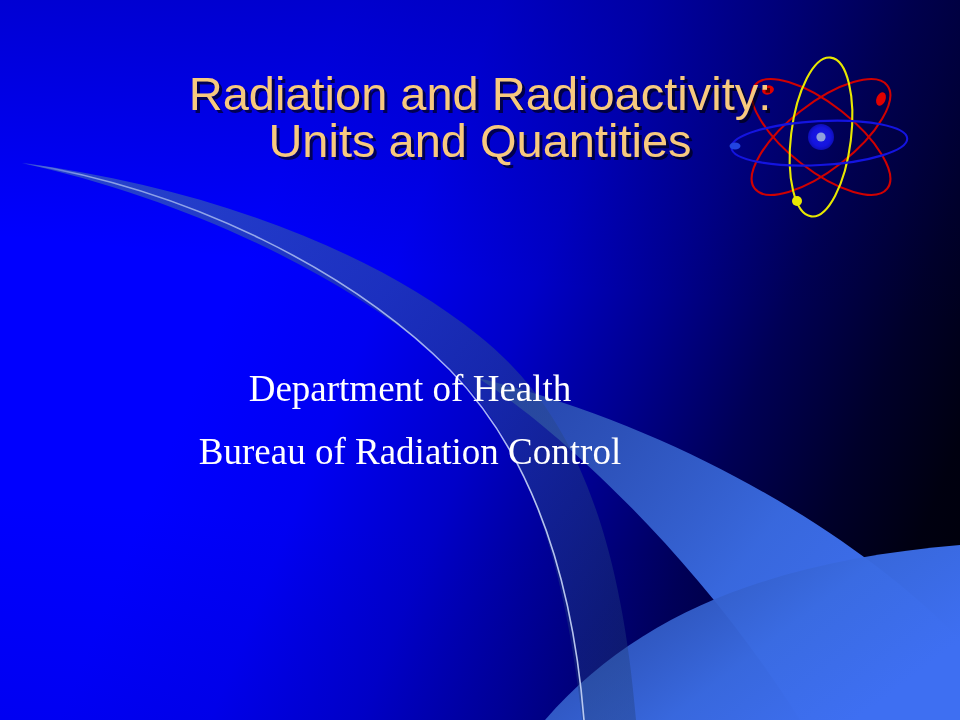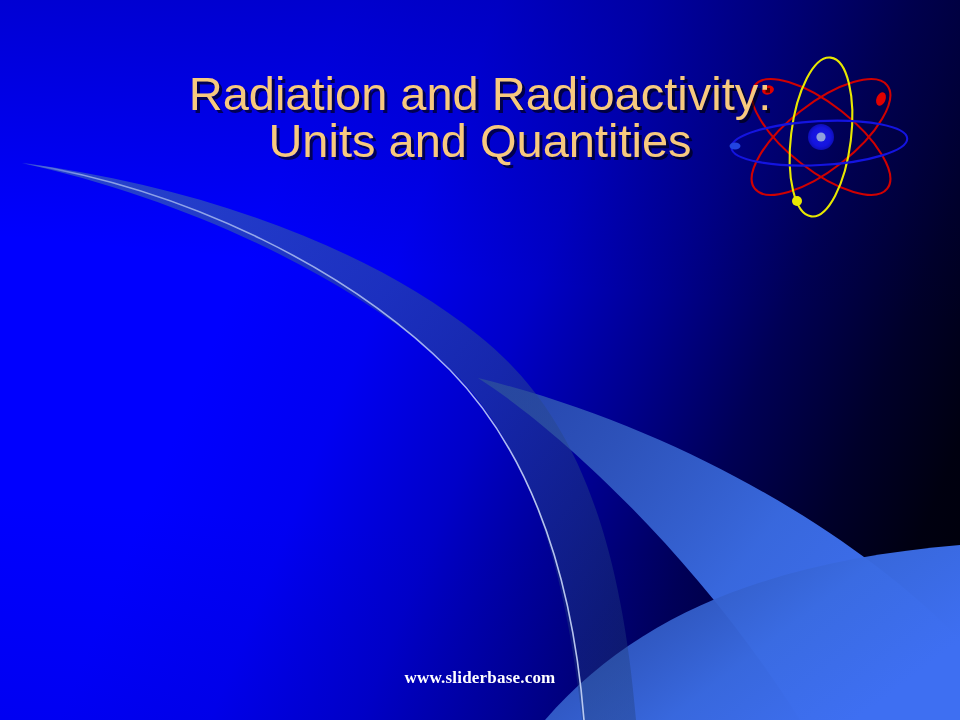--- a/index.html
+++ b/index.html
@@ -199,16 +199,19 @@
       <ellipse cx="-86" cy="9" rx="5.5" ry="3.5" fill="#2244E0"></ellipse>
       <ellipse cx="-24" cy="64" rx="5" ry="5" fill="#E8E800"></ellipse>
     </g>
   </svg>
 
   <div class="title-block">
     <div class="title-line">Radiation and Radioactivity:</div>
     <div class="title-line">Units and Quantities</div>
   </div>
 
-
-  <div class="footer">www.sliderbase.com</div>
+  <div class="subtitle-block">
+    <div class="subtitle-line">Department of Health</div>
+    <div class="subtitle-line">Bureau of Radiation Control</div>
+  </div>
+
 
 </div>
 
 </body></html>

